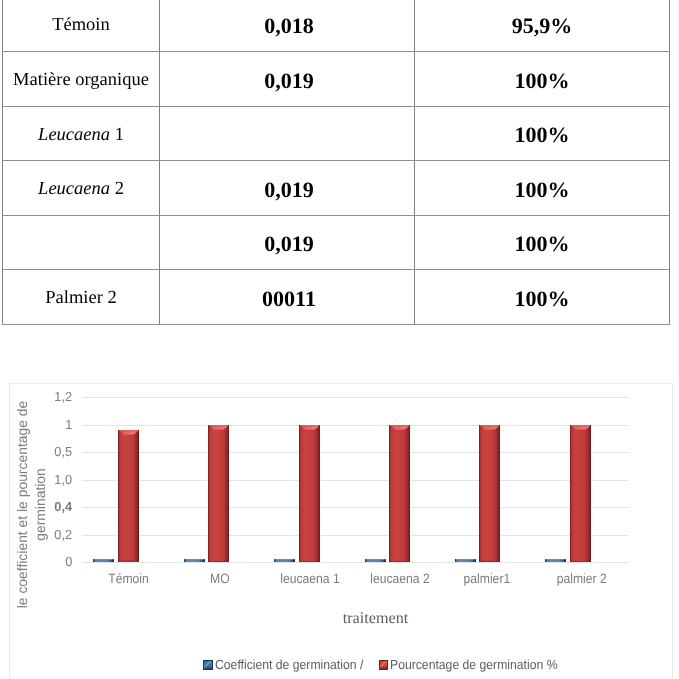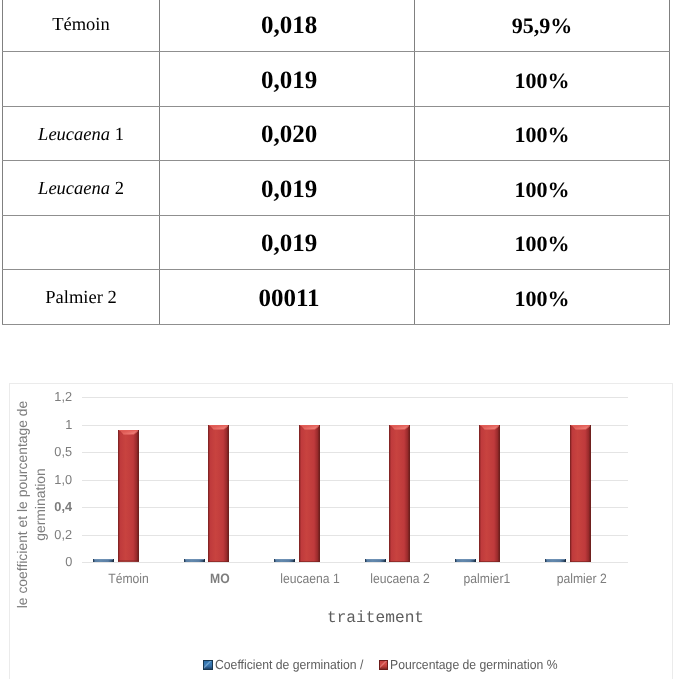--- a/index.html
+++ b/index.html
@@ -14,21 +14,21 @@
   
   #results-table{position:absolute;left:0px;top:0px;width:679px;height:330px;}
   #results-table .vline{position:absolute;top:-4px;width:1px;height:329px;background:#808080;}
   #results-table .hline{position:absolute;left:2px;width:668px;height:1px;background:#8f8f8f;}
   #results-table .cell{position:absolute;display:flex;align-items:center;
      justify-content:center;
      font-family:"Liberation Serif",serif;font-size:18.5px;color:#000;
      height:54.54px;}
   #results-table .c0{left:3px;width:156px;font-weight:400;}
   #results-table .c1{left:415px;width:254px;font-weight:700;font-size:22px;}
-  #results-table .c2{left:162px;width:254px;font-weight:700;font-size:25px;}
+  #results-table .c2{left:162px;width:254px;font-weight:700;font-size:22px;}
   .ital{font-style:italic;}
 
   
   #chart{position:absolute;left:9px;top:383px;width:664px;height:300px;
      background:#fff;}
   #chart .cb{position:absolute;background:#ebebeb;}
   #chart-frame-top{left:0;top:0;width:663px;height:1px;}
   #chart-frame-left{left:0;top:0;width:1px;height:300px;}
   #chart-frame-right{left:663px;top:0;width:1px;height:300px;}
   .gridline{position:absolute;height:1px;background:#e4e4e4;}
@@ -37,21 +37,21 @@
      transform:scaleX(0.98);transform-origin:100% 50%;}
   .xtick{position:absolute;font-family:"Liberation Sans",sans-serif;
      font-size:13.5px;color:#7d7d7d;text-align:center;line-height:16px;}
   .xtick span{display:inline-block;transform:scaleX(0.90);}
   #ytitle{position:absolute;left:-98.5px;top:104px;width:240px;
      font-family:"Liberation Sans",sans-serif;font-size:13.9px;
      color:#7d7d7d;transform:rotate(-90deg);text-align:center;
      line-height:17.5px;white-space:nowrap;}
   #ytitle span{display:block;}
   #xtitle{position:absolute;left:266.5px;top:225.5px;width:200px;
-     font-family:Liberation Mono, monospace;font-size:16.2px;
+     font-family:Liberation Serif, serif;font-size:16.2px;
      color:#5e5e5e;text-align:center;}
   #legend{position:absolute;left:48px;top:271.5px;width:664px;height:20px;
      font-family:"Liberation Sans",sans-serif;font-size:13.2px;
      color:#5e5e5e;white-space:nowrap;display:flex;align-items:center;
      justify-content:center;}
   #legend .lbl{margin-left:2.3px;margin-right:3.2px;display:inline-block;
      transform:scaleX(0.925);transform-origin:0 50%;}
   .bar{position:absolute;}
   .bar svg{display:block;width:100%;height:100%;}
   .lmark{display:inline-block;width:9.5px;height:9.5px;position:relative;top:0.5px;
@@ -81,27 +81,30 @@
     <div class="hline" style="top:160px"></div>
     <div class="hline" style="top:214.5px"></div>
     <div class="hline" style="top:269px"></div>
     <div class="hline" style="top:323.5px"></div>
     <div class="cell c0" style="top:-1.30px">
         <span class="ital"></span>
         <span>Témoin</span>
       </div>
     <div class="cell c2" style="top:-1.30px">0,018</div>
     <div class="cell c1" style="top:-1.30px">95,9%</div>
+    <div class="cell c0" style="top:53.24px">
+        <span class="ital"></span>
+        <span>Matière organique</span>
+      </div>
     <div class="cell c2" style="top:53.24px">0,019</div>
     <div class="cell c1" style="top:53.24px">100%</div>
     <div class="cell c0" style="top:107.78px">
         <span class="ital">Leucaena</span>
         <span>&nbsp;1</span>
       </div>
-    <div class="cell c2" style="top:107.78px">0,020</div>
     <div class="cell c1" style="top:107.78px">100%</div>
     <div class="cell c0" style="top:162.32px">
         <span class="ital">Leucaena</span>
         <span>&nbsp;2</span>
       </div>
     <div class="cell c2" style="top:162.32px">0,019</div>
     <div class="cell c1" style="top:162.32px">100%</div>
     <div class="cell c2" style="top:216.86px">0,019</div>
     <div class="cell c1" style="top:216.86px">100%</div>
     <div class="cell c0" style="top:271.40px">
@@ -136,21 +139,21 @@
       <div class="ytick" style="right: 601px; top: 117px; font-weight: bold;">0,4</div>
       <div class="gridline" style="left: 73px; top: 97px; width: 545.5px;"></div>
       <div class="ytick" style="right: 601px; top: 90px;">1,0</div>
       <div class="gridline" style="left: 73px; top: 69px; width: 545.5px;"></div>
       <div class="ytick" style="right: 601px; top: 62px;">0,5</div>
       <div class="gridline" style="left: 73px; top: 42px; width: 545.5px;"></div>
       <div class="ytick" style="right: 601px; top: 35px;">1</div>
       <div class="gridline" style="left: 73px; top: 14px; width: 545.5px;"></div>
       <div class="ytick" style="right: 601px; top: 7px;">1,2</div>
       <div class="xtick" style="left: 74.5px; width: 90.9167px; top: 188px;"><span>Témoin</span></div>
-      <div class="xtick" style="left: 165.02px; width: 90.9167px; top: 188px; font-weight: bold;"><span>MO</span></div>
+      <div class="xtick" style="left: 165.02px; width: 90.9167px; top: 188px;"><span>MO</span></div>
       <div class="xtick" style="left: 255.54px; width: 90.9167px; top: 188px;"><span>leucaena 1</span></div>
       <div class="xtick" style="left: 346.06px; width: 90.9167px; top: 188px;"><span>leucaena 2</span></div>
       <div class="xtick" style="left: 432px; width: 90.9167px; top: 188px;"><span>palmier1</span></div>
       <div class="xtick" style="left: 527.1px; width: 90.9167px; top: 188px;"><span>palmier 2</span></div>
       <div class="bar bar0" style="left: 84.2px; width: 21px; top: 175.8px; height: 3.2px;">
         <svg viewBox="0 0 21 3.2" preserveAspectRatio="none" xmlns="http://www.w3.org/2000/svg">
           <defs>
             <linearGradient id="bdg1" x1="0" y1="0" x2="1" y2="0">
               <stop offset="0" stop-color="#1c2e42"></stop>
               <stop offset="0.045" stop-color="#33506f"></stop>

